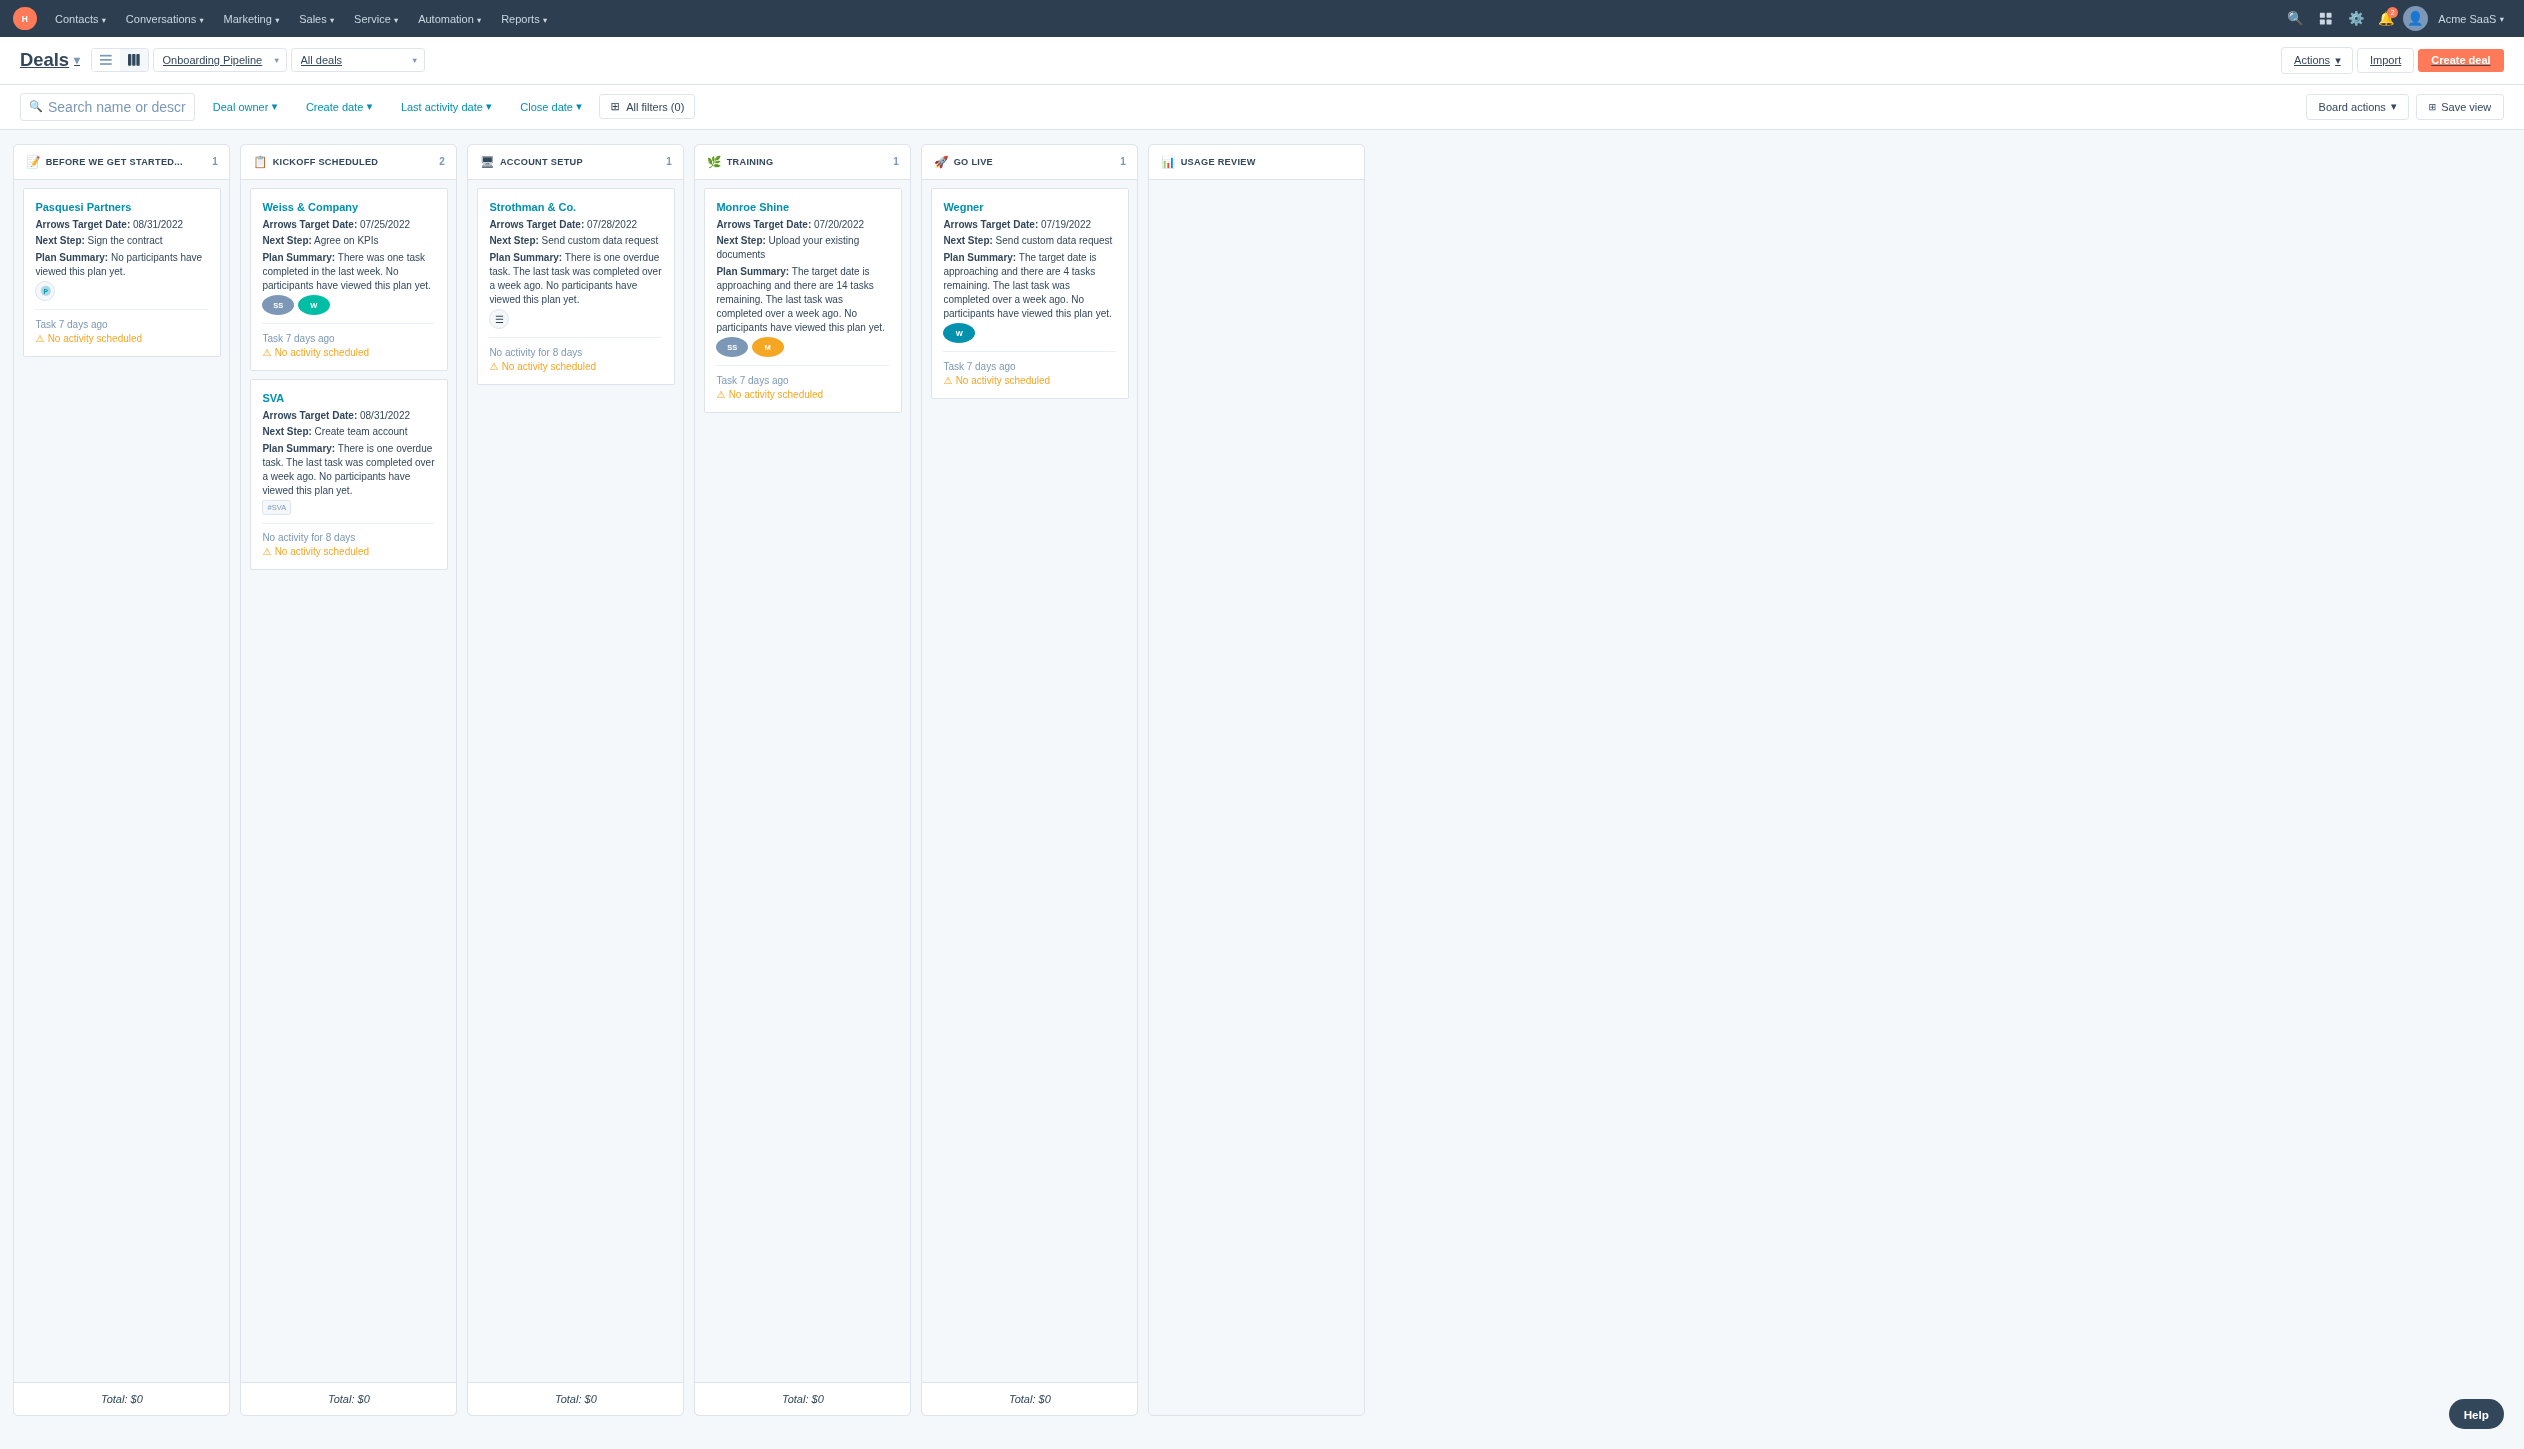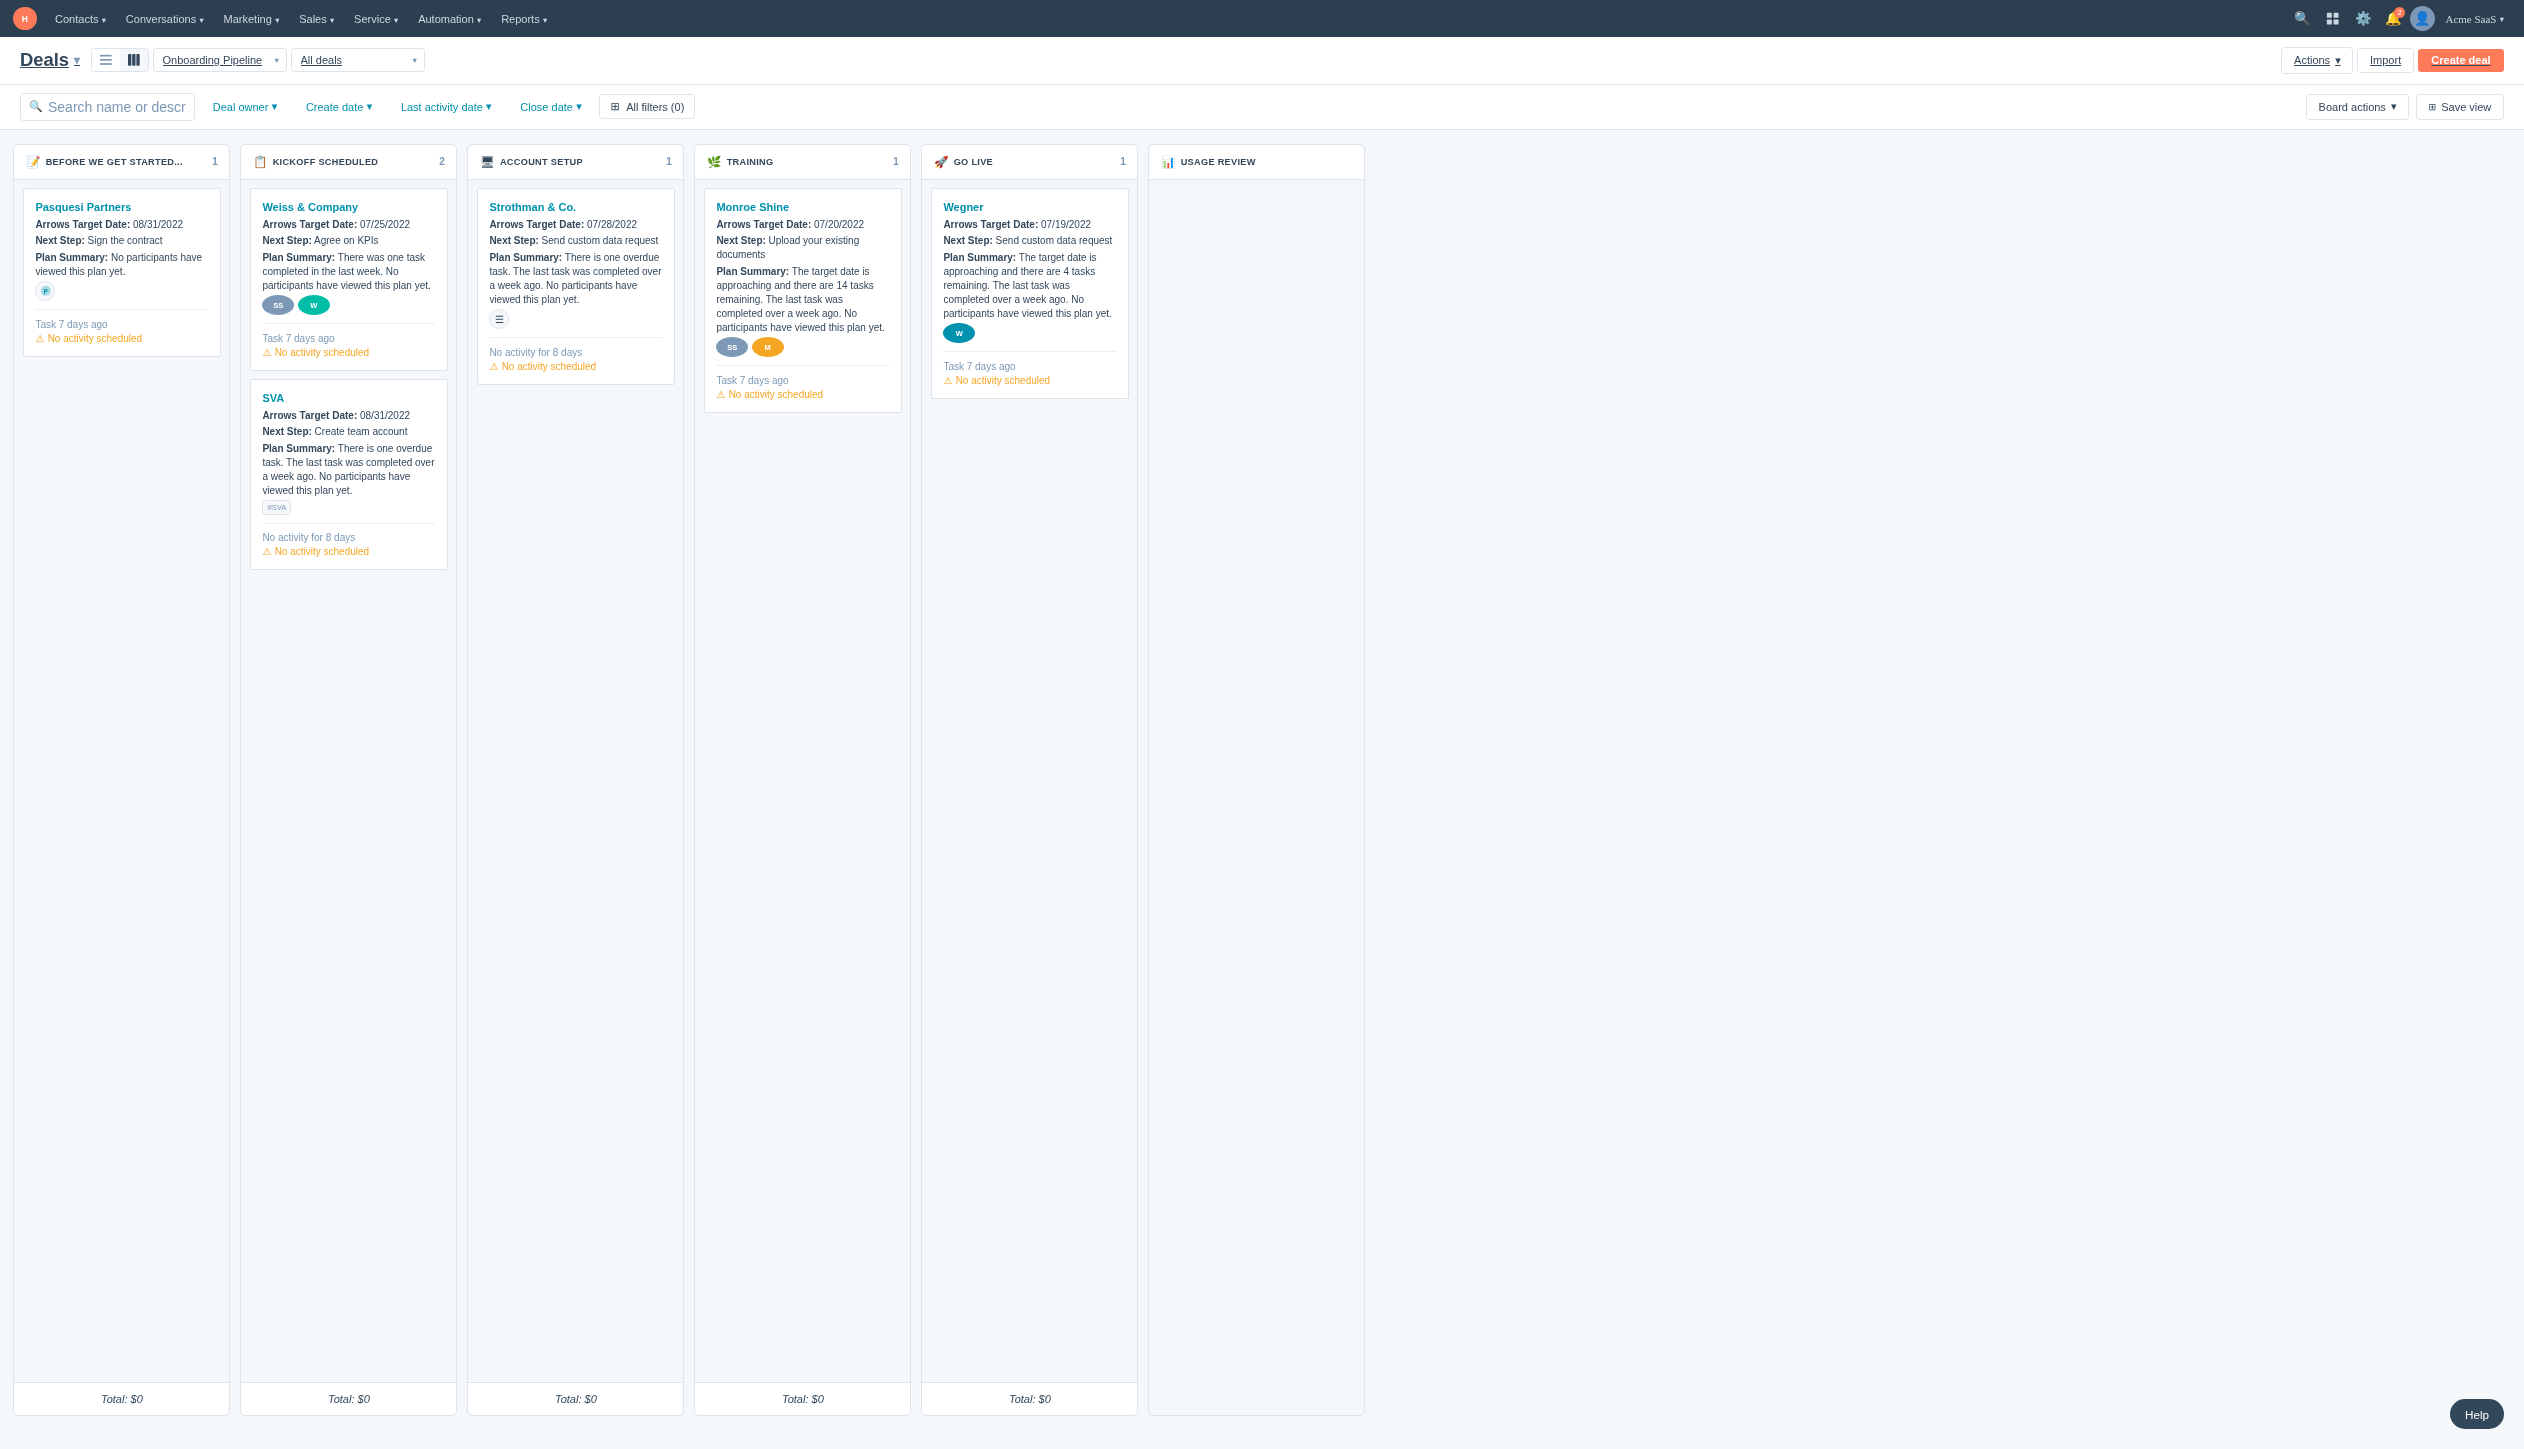--- a/index.html
+++ b/index.html
@@ -63,21 +63,20 @@
       color: white;
       font-size: 10px;
       cursor: pointer;
     }
     .nav-acme {
       color: #cbd6e2;
       font-size: 11px;
       cursor: pointer;
       display: flex; align-items: center; gap: 3.3px;
       padding: 3.3px 6.7px;
-      font-family: Liberation Serif, serif;
     }
 
     
     .page-header {
       background: white;
       border-bottom: 0.8px solid #dfe3eb;
       padding: 10px 20px;
       display: flex;
       align-items: center;
       gap: 4px;
@@ -328,21 +327,21 @@
 
     
     .help-btn {
       position: fixed;
       bottom: 20px; right: 20px;
       background: #33475b;
       color: white;
       border-radius: 16.7px;
       padding: 8.3px 15px;
       font-size: 11.7px;
-      font-weight: 400;
+      font-weight: 700;
       cursor: pointer;
       z-index: 100;
     }
   </style>
 </head>
 <body>
 
 <nav class="top-nav">
   <div class="nav-logo">
     <svg width="13.4" height="13.4" viewBox="0 0 16 16" fill="white" style="font-size:14px">

